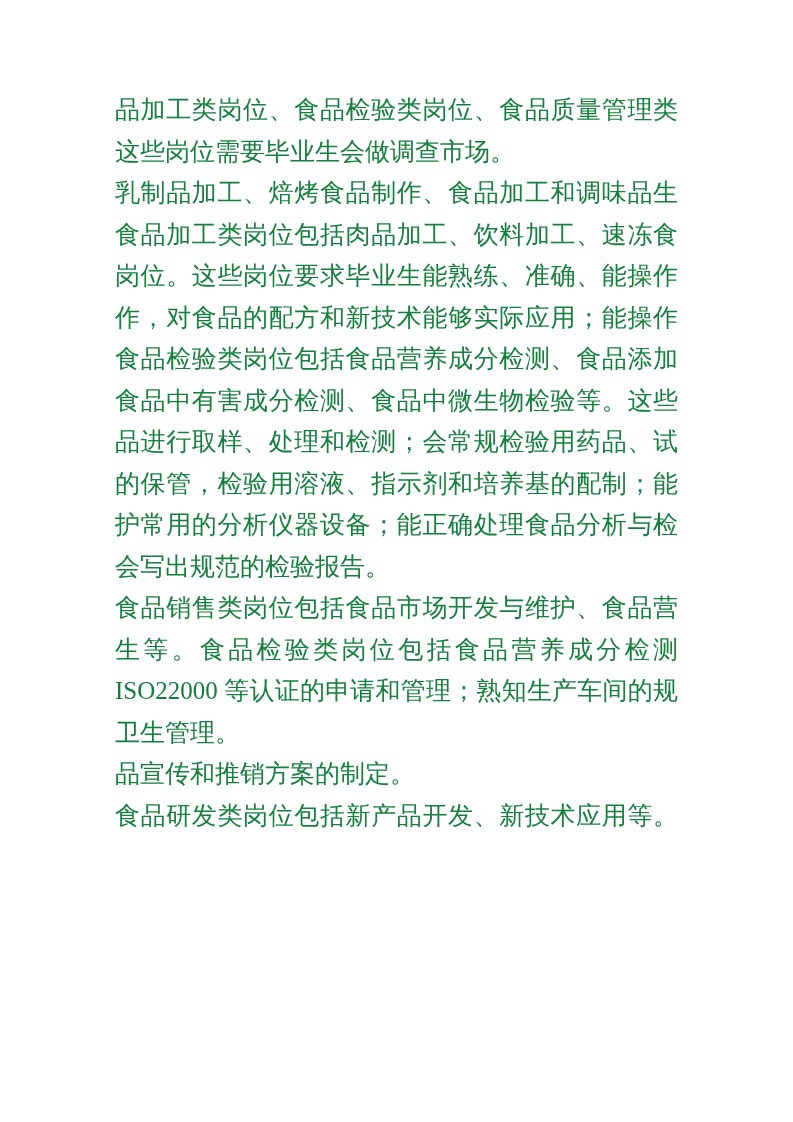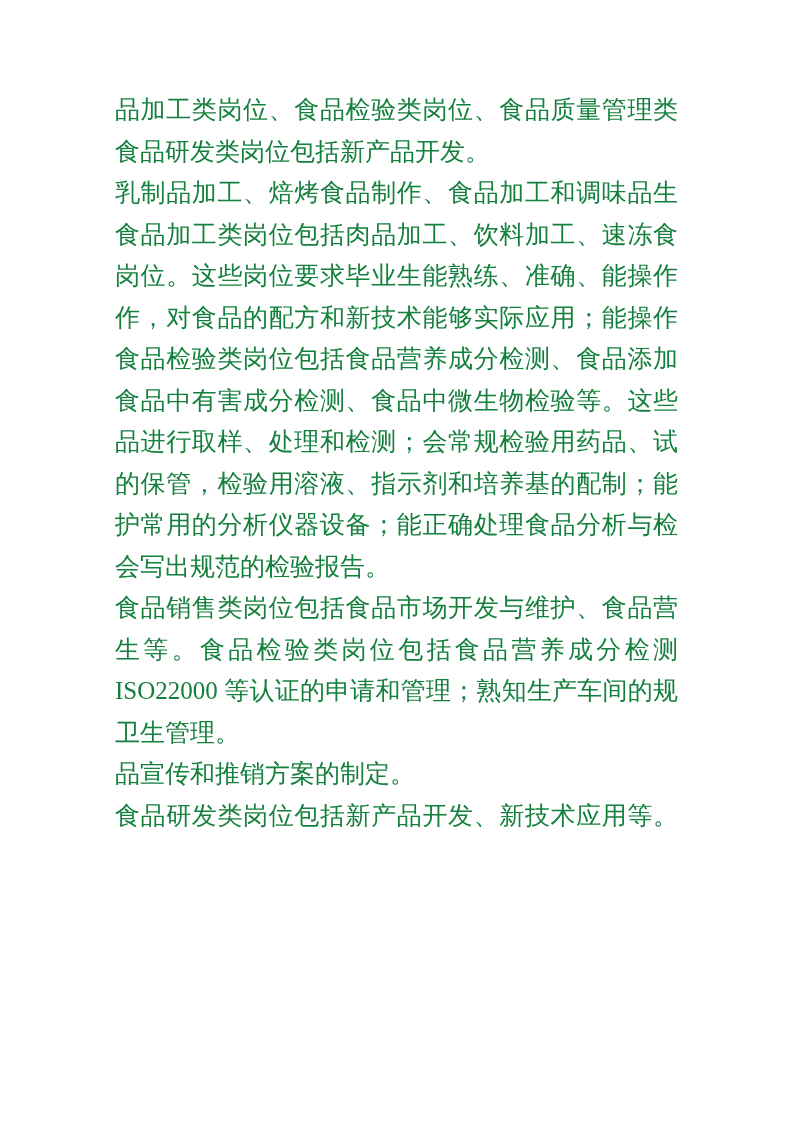--- a/index.html
+++ b/index.html
@@ -34,21 +34,21 @@
   .line.para-end {
     text-align-last: left;
   }
 </style>
 </head>
 <body>
 
 <div class="page">
   <div class="text-block">
     <div class="line">品加工类岗位、食品检验类岗位、食品质量管理类岗位、食</div>
-    <div class="line para-end">食品研发类岗位包括新产品开发。</div>
+    <div class="line para-end">这些岗位需要毕业生会做调查市场。</div>
     <div class="line">乳制品加工、焙烤食品制作、食品加工和调味品生产等工作</div>
     <div class="line">食品加工类岗位包括肉品加工、饮料加工、速冻食品加工、</div>
     <div class="line">岗位。这些岗位要求毕业生能熟练、准确、能操作与维护常</div>
     <div class="line">作，对食品的配方和新技术能够实际应用；能操作与维护常</div>
     <div class="line">食品检验类岗位包括食品营养成分检测、食品添加剂检测、</div>
     <div class="line">食品中有害成分检测、食品中微生物检验等。这些岗位要求</div>
     <div class="line">品进行取样、处理和检测；会常规检验用药品、试剂和样品</div>
     <div class="line">的保管，检验用溶液、指示剂和培养基的配制；能使用和维</div>
     <div class="line">护常用的分析仪器设备；能正确处理食品分析与检测的数据，</div>
     <div class="line para-end">会写出规范的检验报告。</div>

